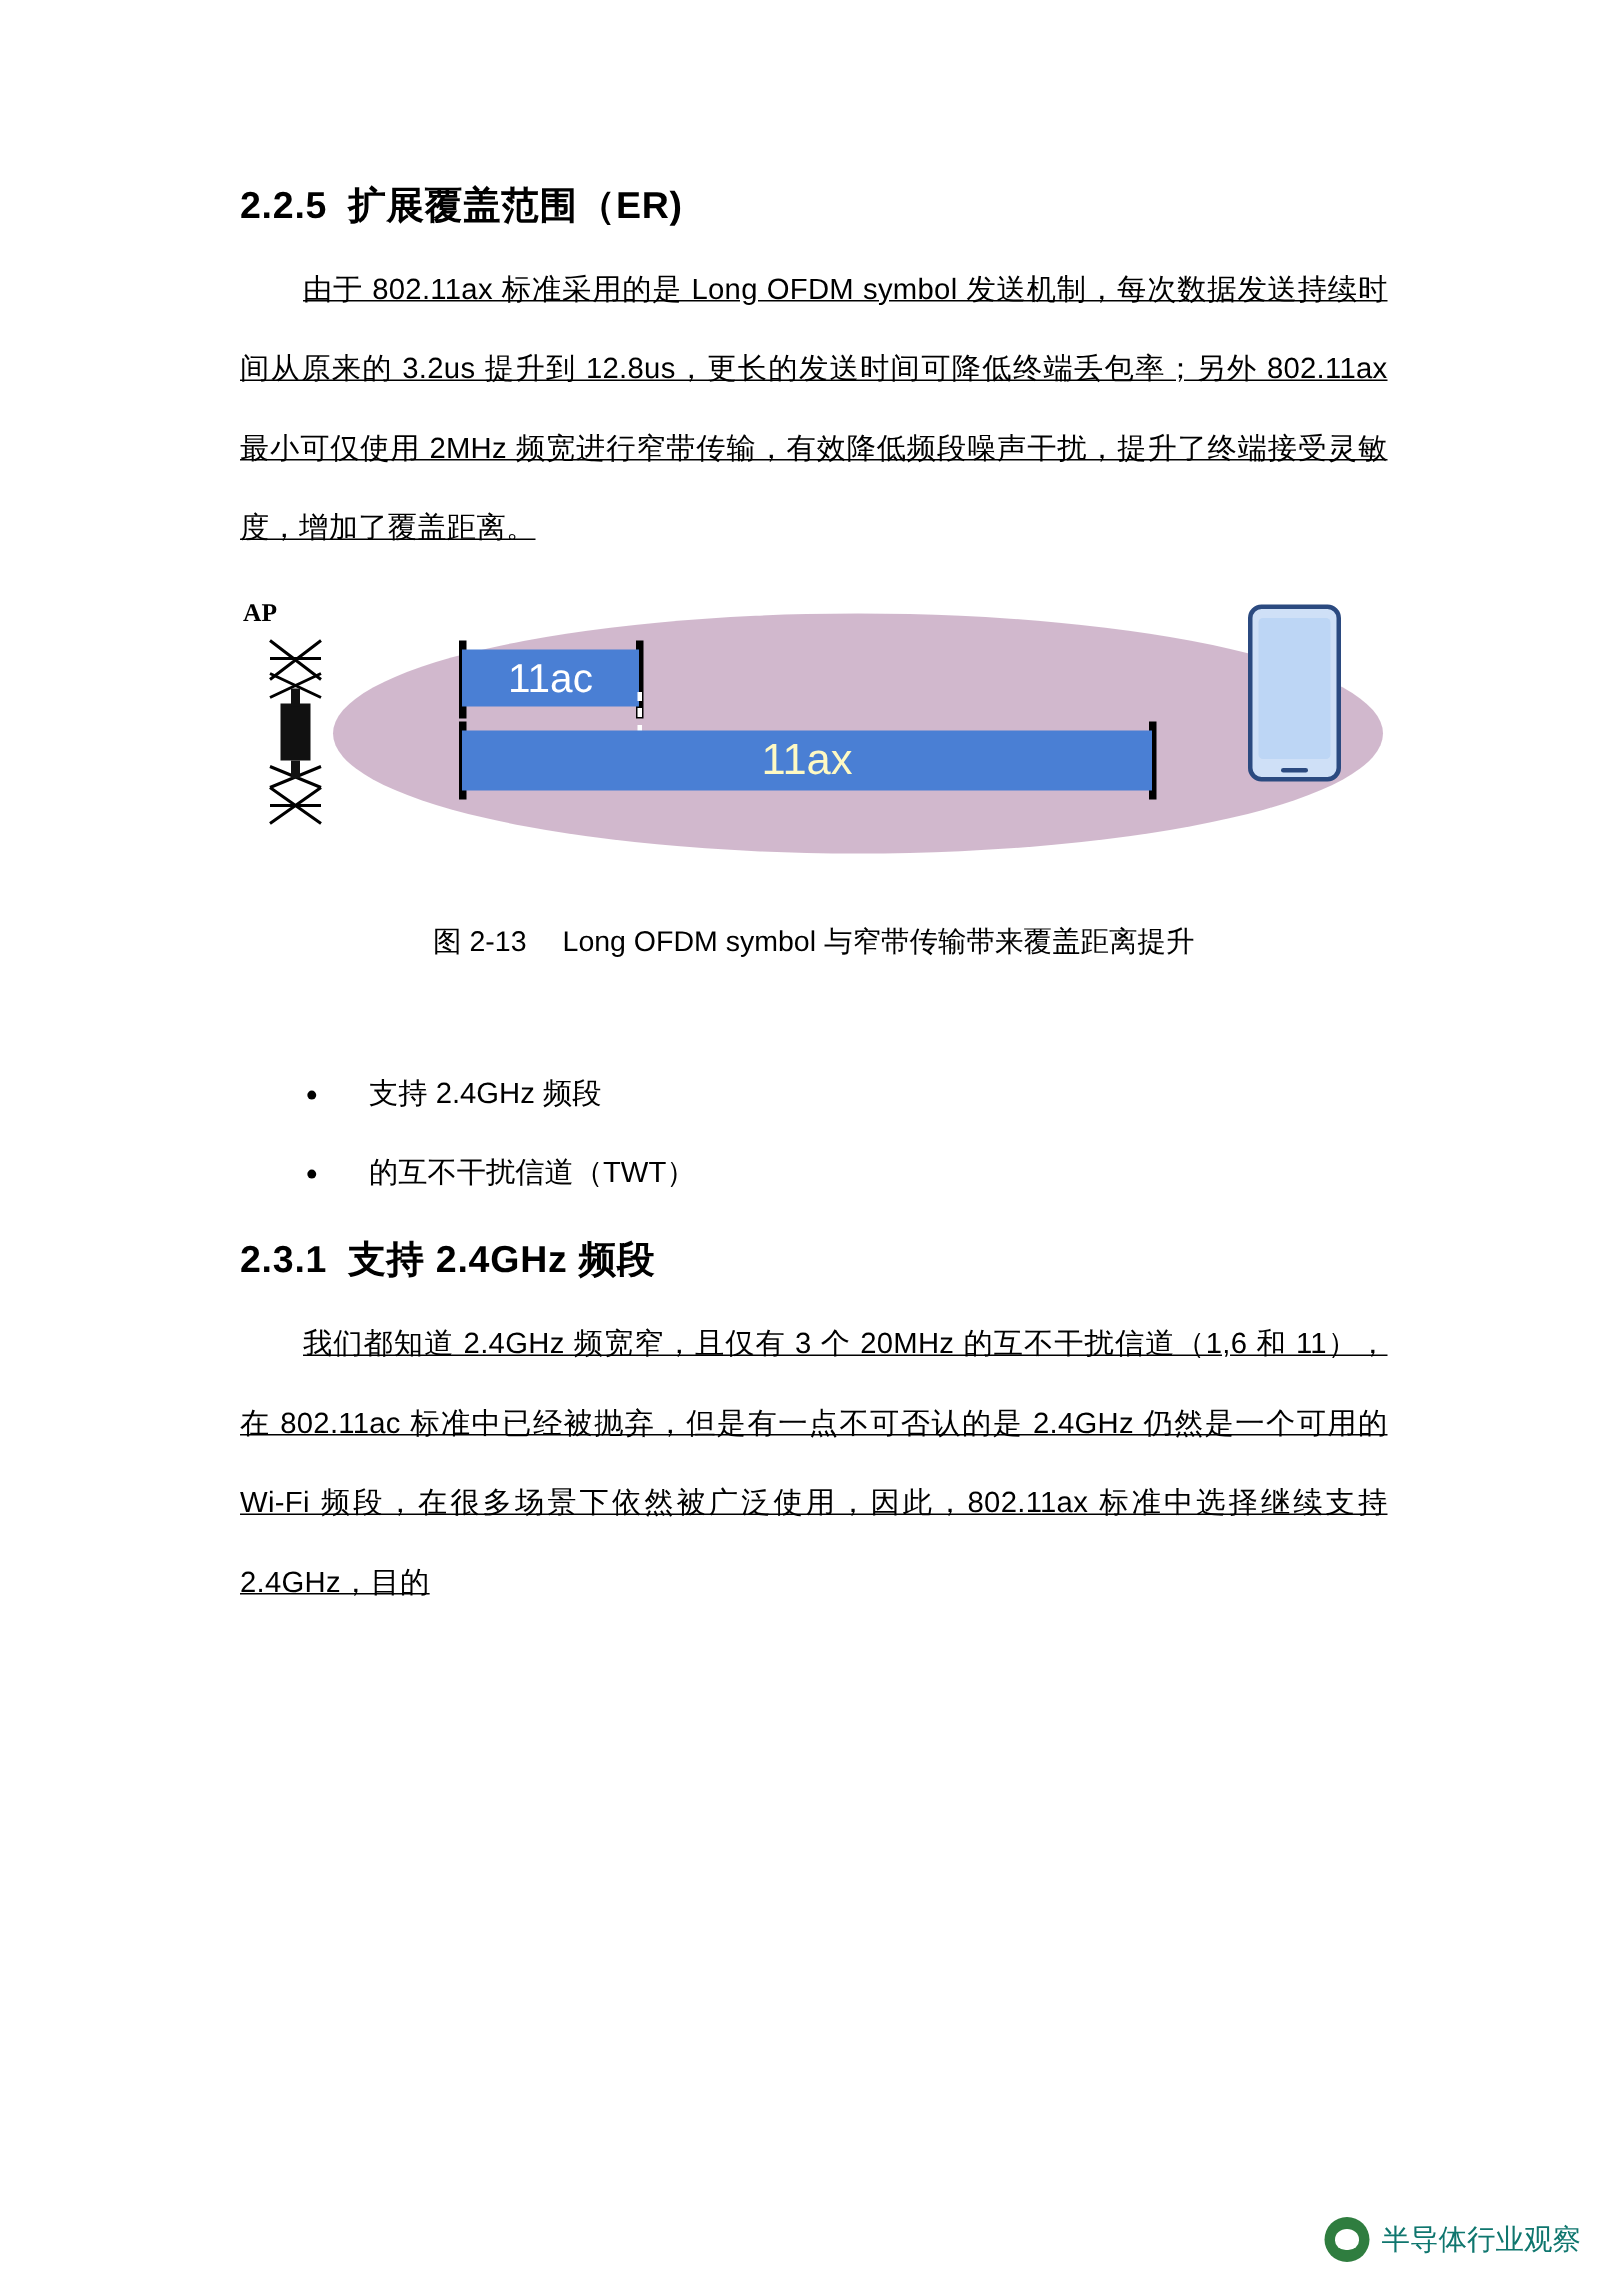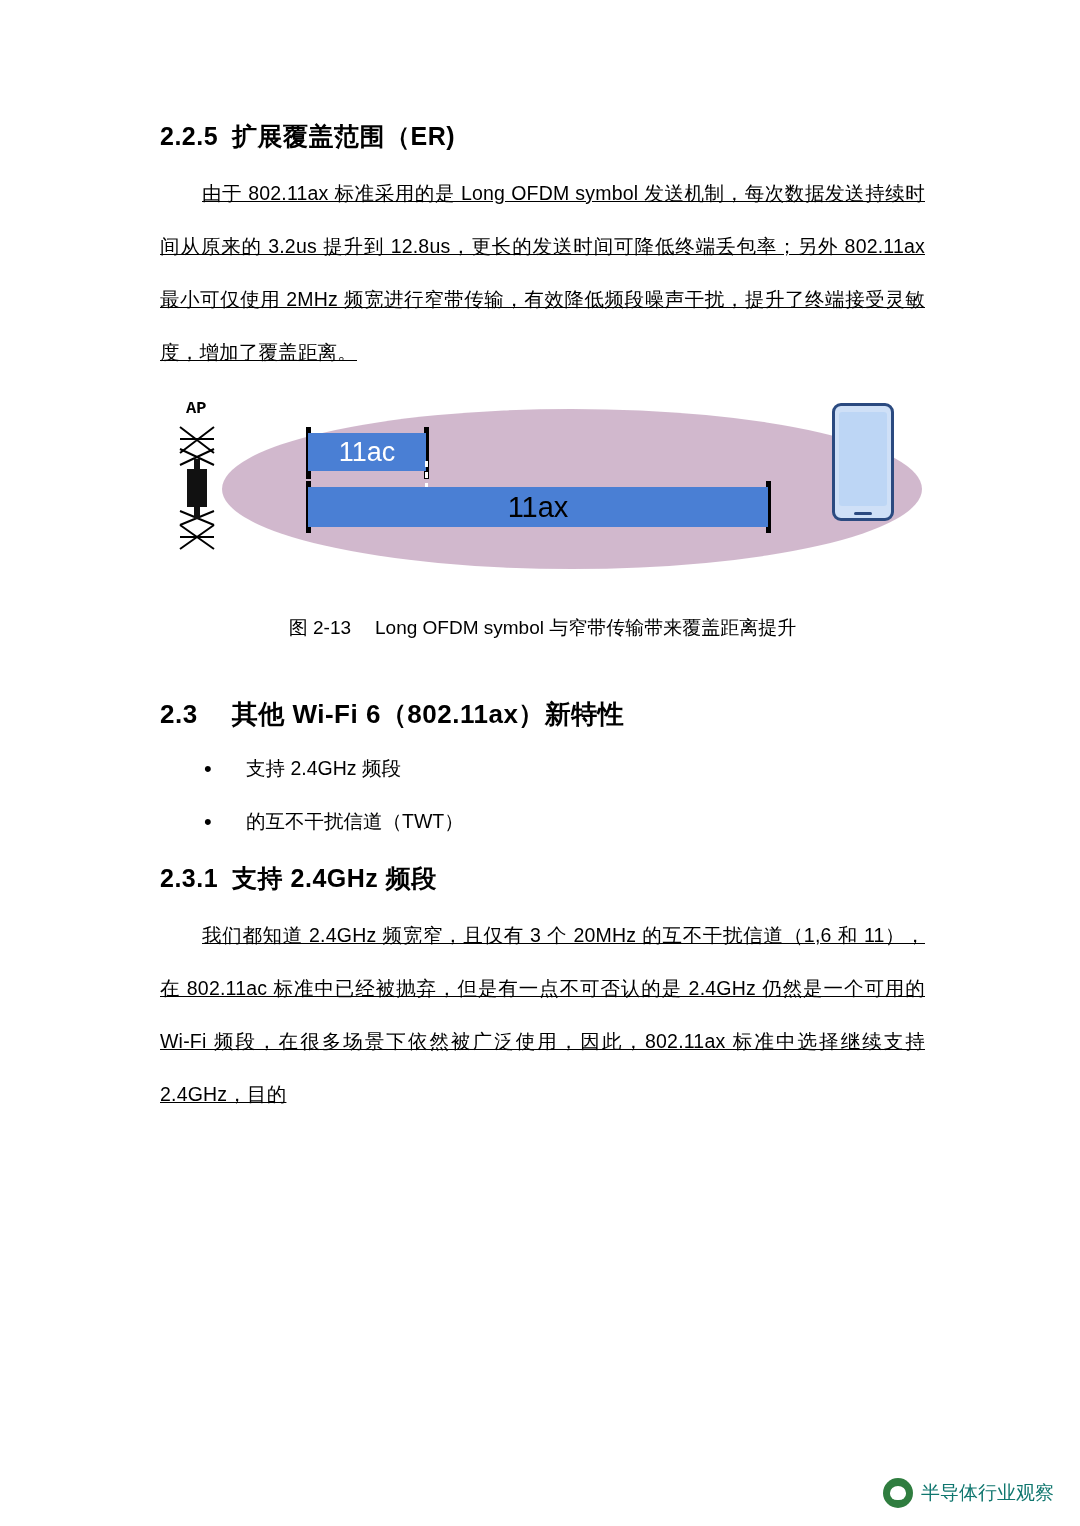--- a/index.html
+++ b/index.html
@@ -61,23 +61,23 @@
     left: 62px;
     top: 10px;
     width: 700px;
     height: 160px;
     border-radius: 50%;
     background: #cdb2c9;
     opacity: 0.92;
   }
   .ap-label {
     position: absolute;
-    left: 26px;
+    left: 2px;
     top: 0px;
-    font-family: Liberation Mono, monospace;
+    font-family: Liberation Serif, serif;
     font-size: 17px;
     font-weight: bold;
   }
   .antenna {
     position: absolute;
     left: 14px;
     top: 20px;
     width: 46px;
     height: 140px;
   }
@@ -98,21 +98,21 @@
   }
   .bar-11ax {
     position: absolute;
     left: 148px;
     top: 88px;
     width: 460px;
     height: 40px;
     background: #4a7fd4;
   }
   .bar-11ax .lbl {
-    color: #000000;
+    color: #fef9c3;
     font-size: 29px;
     line-height: 40px;
     text-align: center;
   }
   .tick {
     position: absolute;
     width: 5px;
     background: #000;
   }
   .tick.t1 { left: 146px; top: 28px; height: 52px; }
@@ -257,23 +257,20 @@
         <div class="home"></div>
       </div>
     </div>
 
     <div class="figure-caption">
       <span>图 2-13</span><span class="fc-gap"></span><span>Long OFDM symbol 与窄带传输带来覆盖距离提升</span>
     </div>
 
     <div class="spacer-lg"></div>
 
-    <h2 class="heading-big">
-      <span class="h-num-wide">2.3</span><span>其他 Wi-Fi 6（802.11ax）新特性</span>
-    </h2>
 
 
     <ul class="bullets">
       <li>支持 2.4GHz 频段</li>
       <li>的互不干扰信道（TWT）</li>
     </ul>
 
 
     <div class="spacer-sm"></div>
 

